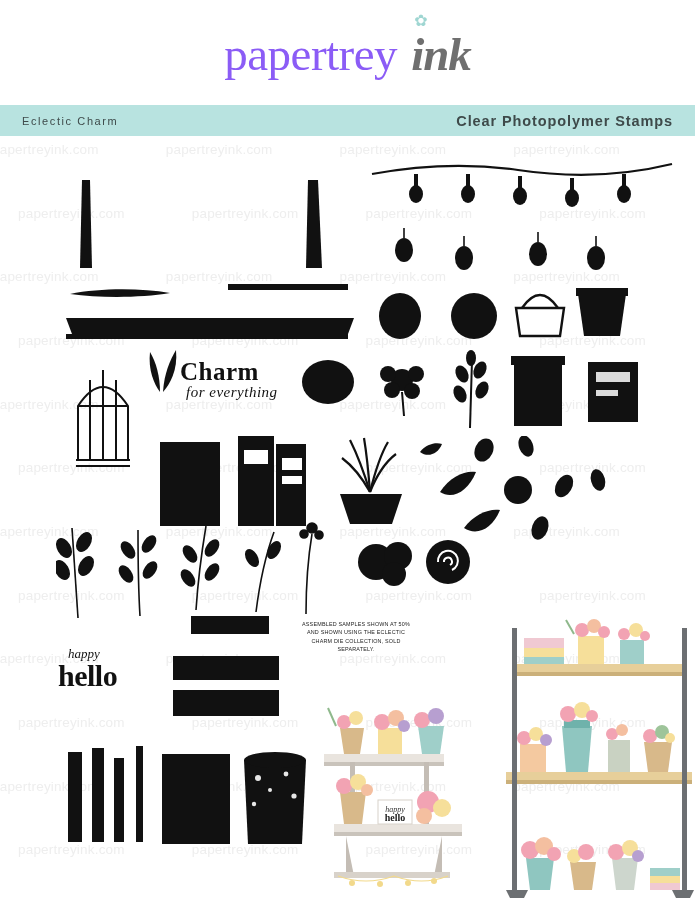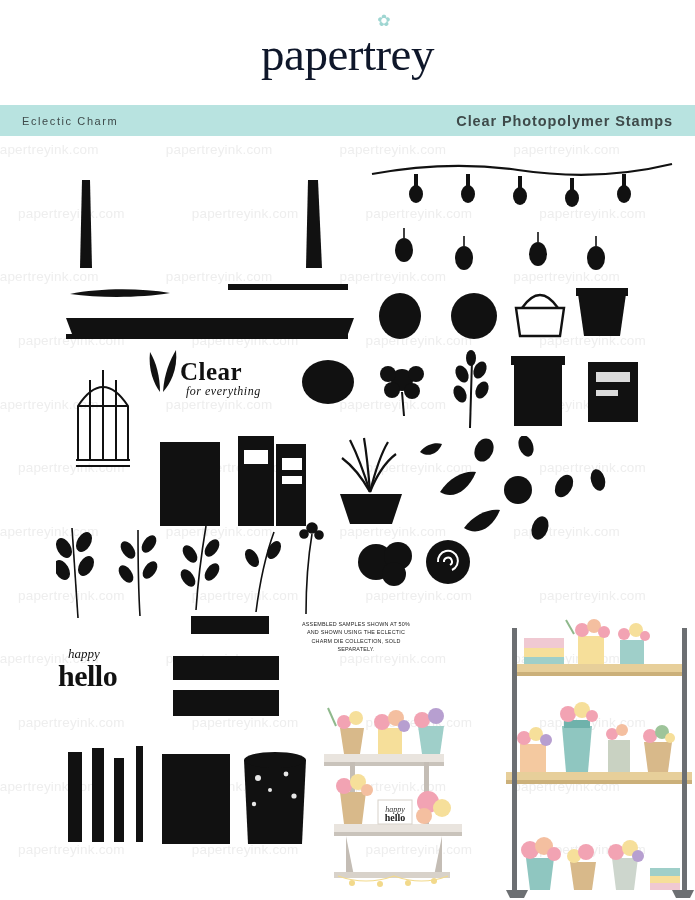--- a/index.html
+++ b/index.html
@@ -29,21 +29,21 @@
   .logo {
     display: flex;
     align-items: baseline;
     gap: 14px;
     position: relative;
   }
   .logo-papertrey {
     font-family: "Liberation Serif", serif;
     font-size: 47px;
     letter-spacing: -0.5px;
-    color: #0f172a;
+    color: #8b5cf6;
     font-weight: 400;
   }
   .logo-ink {
     font-family: "Liberation Serif", serif;
     font-style: italic;
     font-size: 47px;
     color: #6f6f6f;
     font-weight: 700;
     letter-spacing: -1px;
   }
@@ -127,21 +127,21 @@
   }
   .thanks .t1 {
     font-family: "Liberation Serif", serif;
     font-weight: 700;
     font-size: 25px;
     letter-spacing: 0.5px;
   }
   .thanks .t2 {
     font-family: "Liberation Serif", serif;
     font-style: italic;
-    font-size: 12px;
+    font-size: 15px;
     margin-top: -2px;
     margin-left: 6px;
     letter-spacing: 0.5px;
   }
 
   .hello {
     position: absolute;
     left: 58px; top: 510px;
     color: #111;
   }
@@ -160,20 +160,21 @@
   }
 </style>
 </head>
 <body>
 
 <div class="page">
 
   <div class="logo-wrap">
     <div class="logo">
       <span class="logo-papertrey">papertrey</span>
+      <span class="logo-ink">ink</span>
       <span class="logo-flower">✿</span>
     </div>
   </div>
 
   <div class="band">
     <span class="band-left">Eclectic Charm</span>
     <span class="band-right">Clear Photopolymer Stamps</span>
   </div>
 
   <div class="watermarks" id="wm-layer">
@@ -408,21 +409,21 @@
 
     <svg class="shp" style="left:165px; top:478px;" width="130" height="110">
       <rect x="26" y="2" width="78" height="18" fill="#111"></rect>
       <rect x="8" y="42" width="106" height="24" fill="#111"></rect>
       <rect x="8" y="76" width="106" height="26" fill="#111"></rect>
     </svg>
 
     <div class="note">ASSEMBLED SAMPLES SHOWN AT 50% AND SHOWN USING THE ECLECTIC CHARM DIE COLLECTION, SOLD SEPARATELY.</div>
 
     <div class="thanks">
-      <div class="t1">Clear</div>
+      <div class="t1">Charm</div>
       <div class="t2">for everything</div>
     </div>
 
     <div class="hello">
       <div class="h1">happy</div>
       <div class="h2">hello</div>
     </div>
 
     <svg class="shp" style="left:58px; top:608px;" width="260" height="110">
       <rect x="10" y="8" width="14" height="90" fill="#111"></rect>

